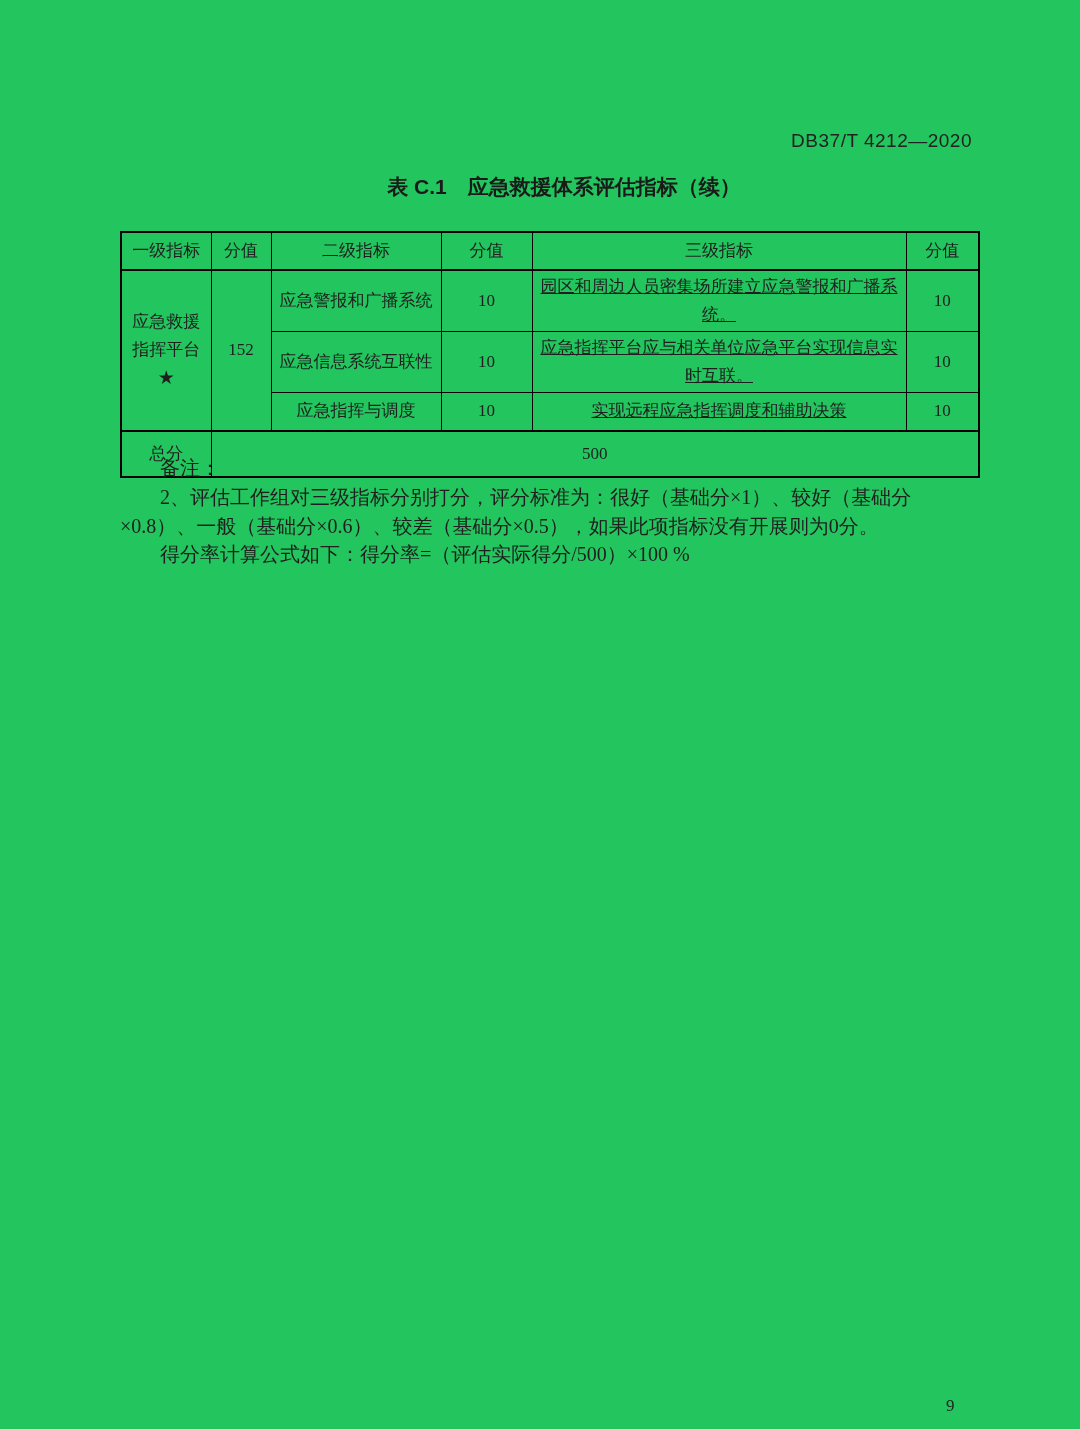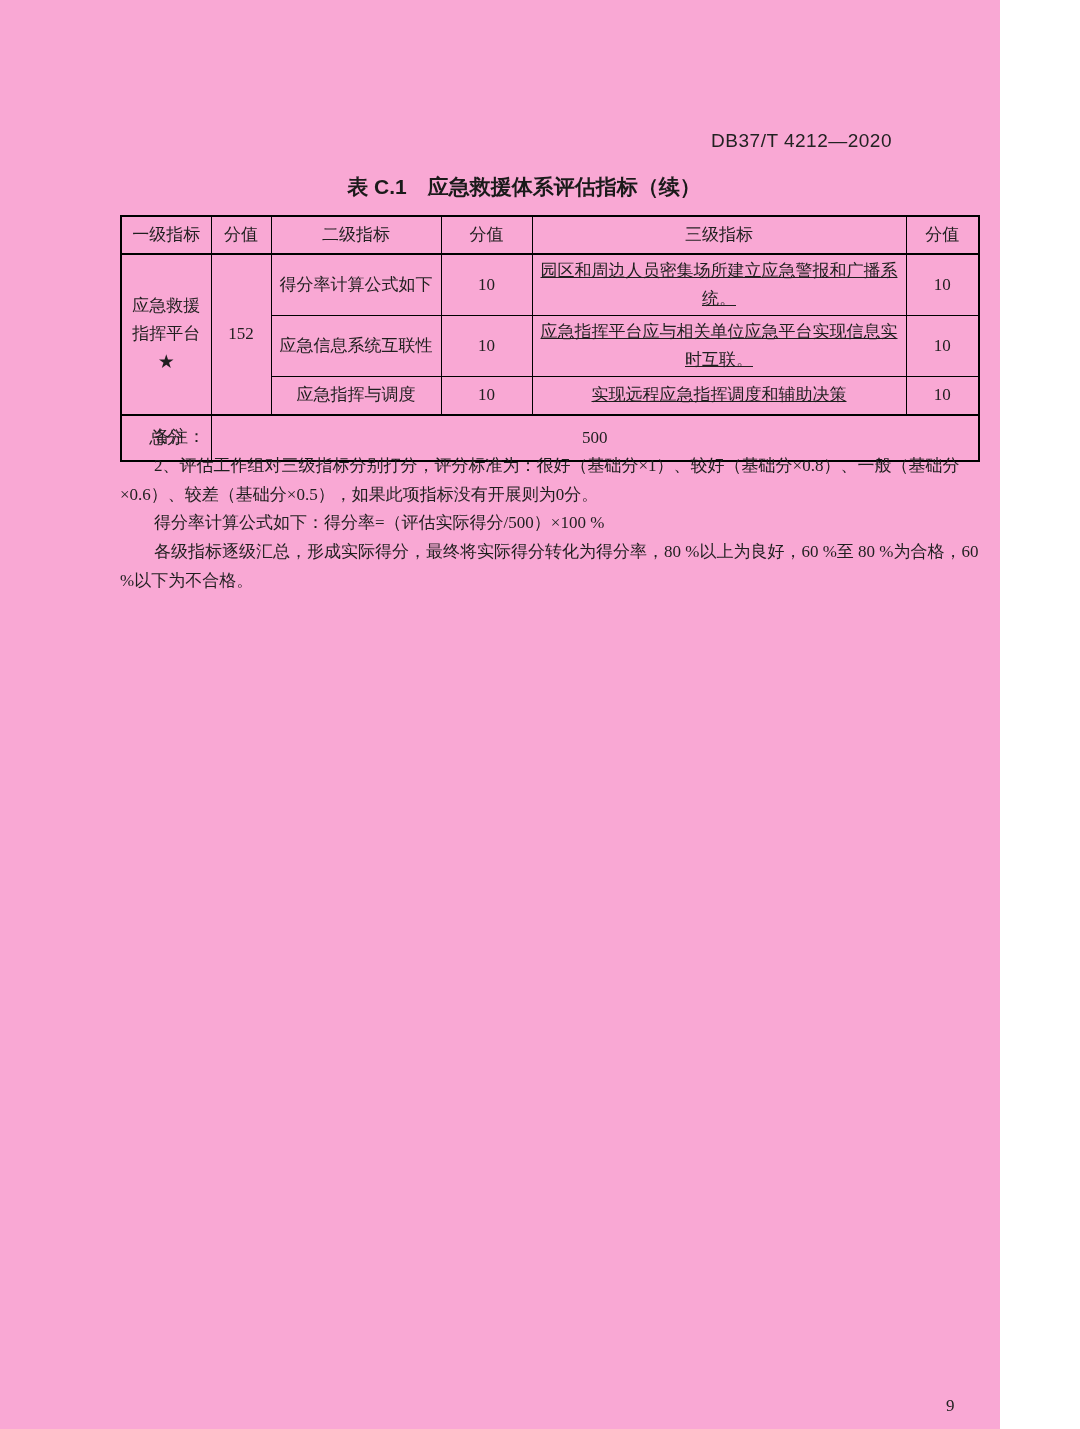--- a/index.html
+++ b/index.html
@@ -1,20 +1,20 @@
 <!DOCTYPE html>
 <html><head>
 <meta charset="utf-8">
 <style>
   html, body { margin: 0; padding: 0; background: #ffffff; }
   .page {
     position: relative;
-    width: 1000px;
+    width: 1080px;
     height: 1429px;
-    background: #f9a8d4;
+    background: #22c55e;
     font-family: "Liberation Serif", "DejaVu Serif", serif;
     color: #1f1f1f;
     overflow: hidden;
   }
   .doc-header {
     position: absolute;
     top: 130px;
     right: 108px;
     font-family: "Liberation Sans", "DejaVu Sans", sans-serif;
     font-size: 19px;
@@ -29,21 +29,21 @@
     width: 100%;
     text-align: center;
     font-family: "Liberation Sans", "DejaVu Sans", sans-serif;
     font-size: 21px;
     font-weight: bold;
     color: #1a1a1a;
     margin-left: 24px;
   }
   table.eval-table {
     position: absolute;
-    top: 215px;
+    top: 231px;
     left: 120px;
     width: 858px;
     border-collapse: collapse;
     table-layout: fixed;
     font-size: 17px;
     color: #1f1f1f;
   }
   table.eval-table th,
   table.eval-table td {
     border: 1px solid #000000;
@@ -63,24 +63,24 @@
   td.lv1-cell { line-height: 30px; padding: 4px 2px; }
   td.lv1-cell .star { font-size: 19px; line-height: 28px; }
   td.lv3-cell {
     text-align: left;
     padding: 4px 10px;
     line-height: 30px;
     text-decoration: underline;
   }
   .notes {
     position: absolute;
-    top: 423px;
+    top: 454px;
     left: 120px;
     width: 860px;
-    font-size: 17px;
+    font-size: 20px;
     line-height: 28.8px;
     color: #1f1f1f;
   }
   .notes p { margin: 0; text-indent: 2em; }
   .page-number {
     position: absolute;
     top: 1396px;
     left: 946px;
     font-size: 17px;
     color: #222222;
@@ -115,21 +115,21 @@
       </tr>
     </thead>
     <tbody>
       <tr class="body-row-1">
         <td class="lv1-cell" rowspan="3">
           <div>应急救援</div>
           <div>指挥平台</div>
           <div class="star">★</div>
         </td>
         <td rowspan="3">152</td>
-        <td>得分率计算公式如下</td>
+        <td>应急警报和广播系统</td>
         <td>10</td>
         <td class="lv3-cell">园区和周边人员密集场所建立应急警报和广播系统。</td>
         <td>10</td>
       </tr>
       <tr class="body-row-2">
         <td>应急信息系统互联性</td>
         <td>10</td>
         <td class="lv3-cell">应急指挥平台应与相关单位应急平台实现信息实时互联。</td>
         <td>10</td>
       </tr>
@@ -143,18 +143,17 @@
         <td>总分</td>
         <td colspan="5">500</td>
       </tr>
     </tbody>
   </table>
 
   <div class="notes">
     <p class="note-label">备注：</p>
     <p>2、评估工作组对三级指标分别打分，评分标准为：很好（基础分×1）、较好（基础分×0.8）、一般（基础分×0.6）、较差（基础分×0.5），如果此项指标没有开展则为0分。</p>
     <p>得分率计算公式如下：得分率=（评估实际得分/500）×100 %</p>
-    <p>各级指标逐级汇总，形成实际得分，最终将实际得分转化为得分率，80 %以上为良好，60 %至 80 %为合格，60 %以下为不合格。</p>
   </div>
 
   <div class="page-number">9</div>
 
 </div>
 
 </body></html>

